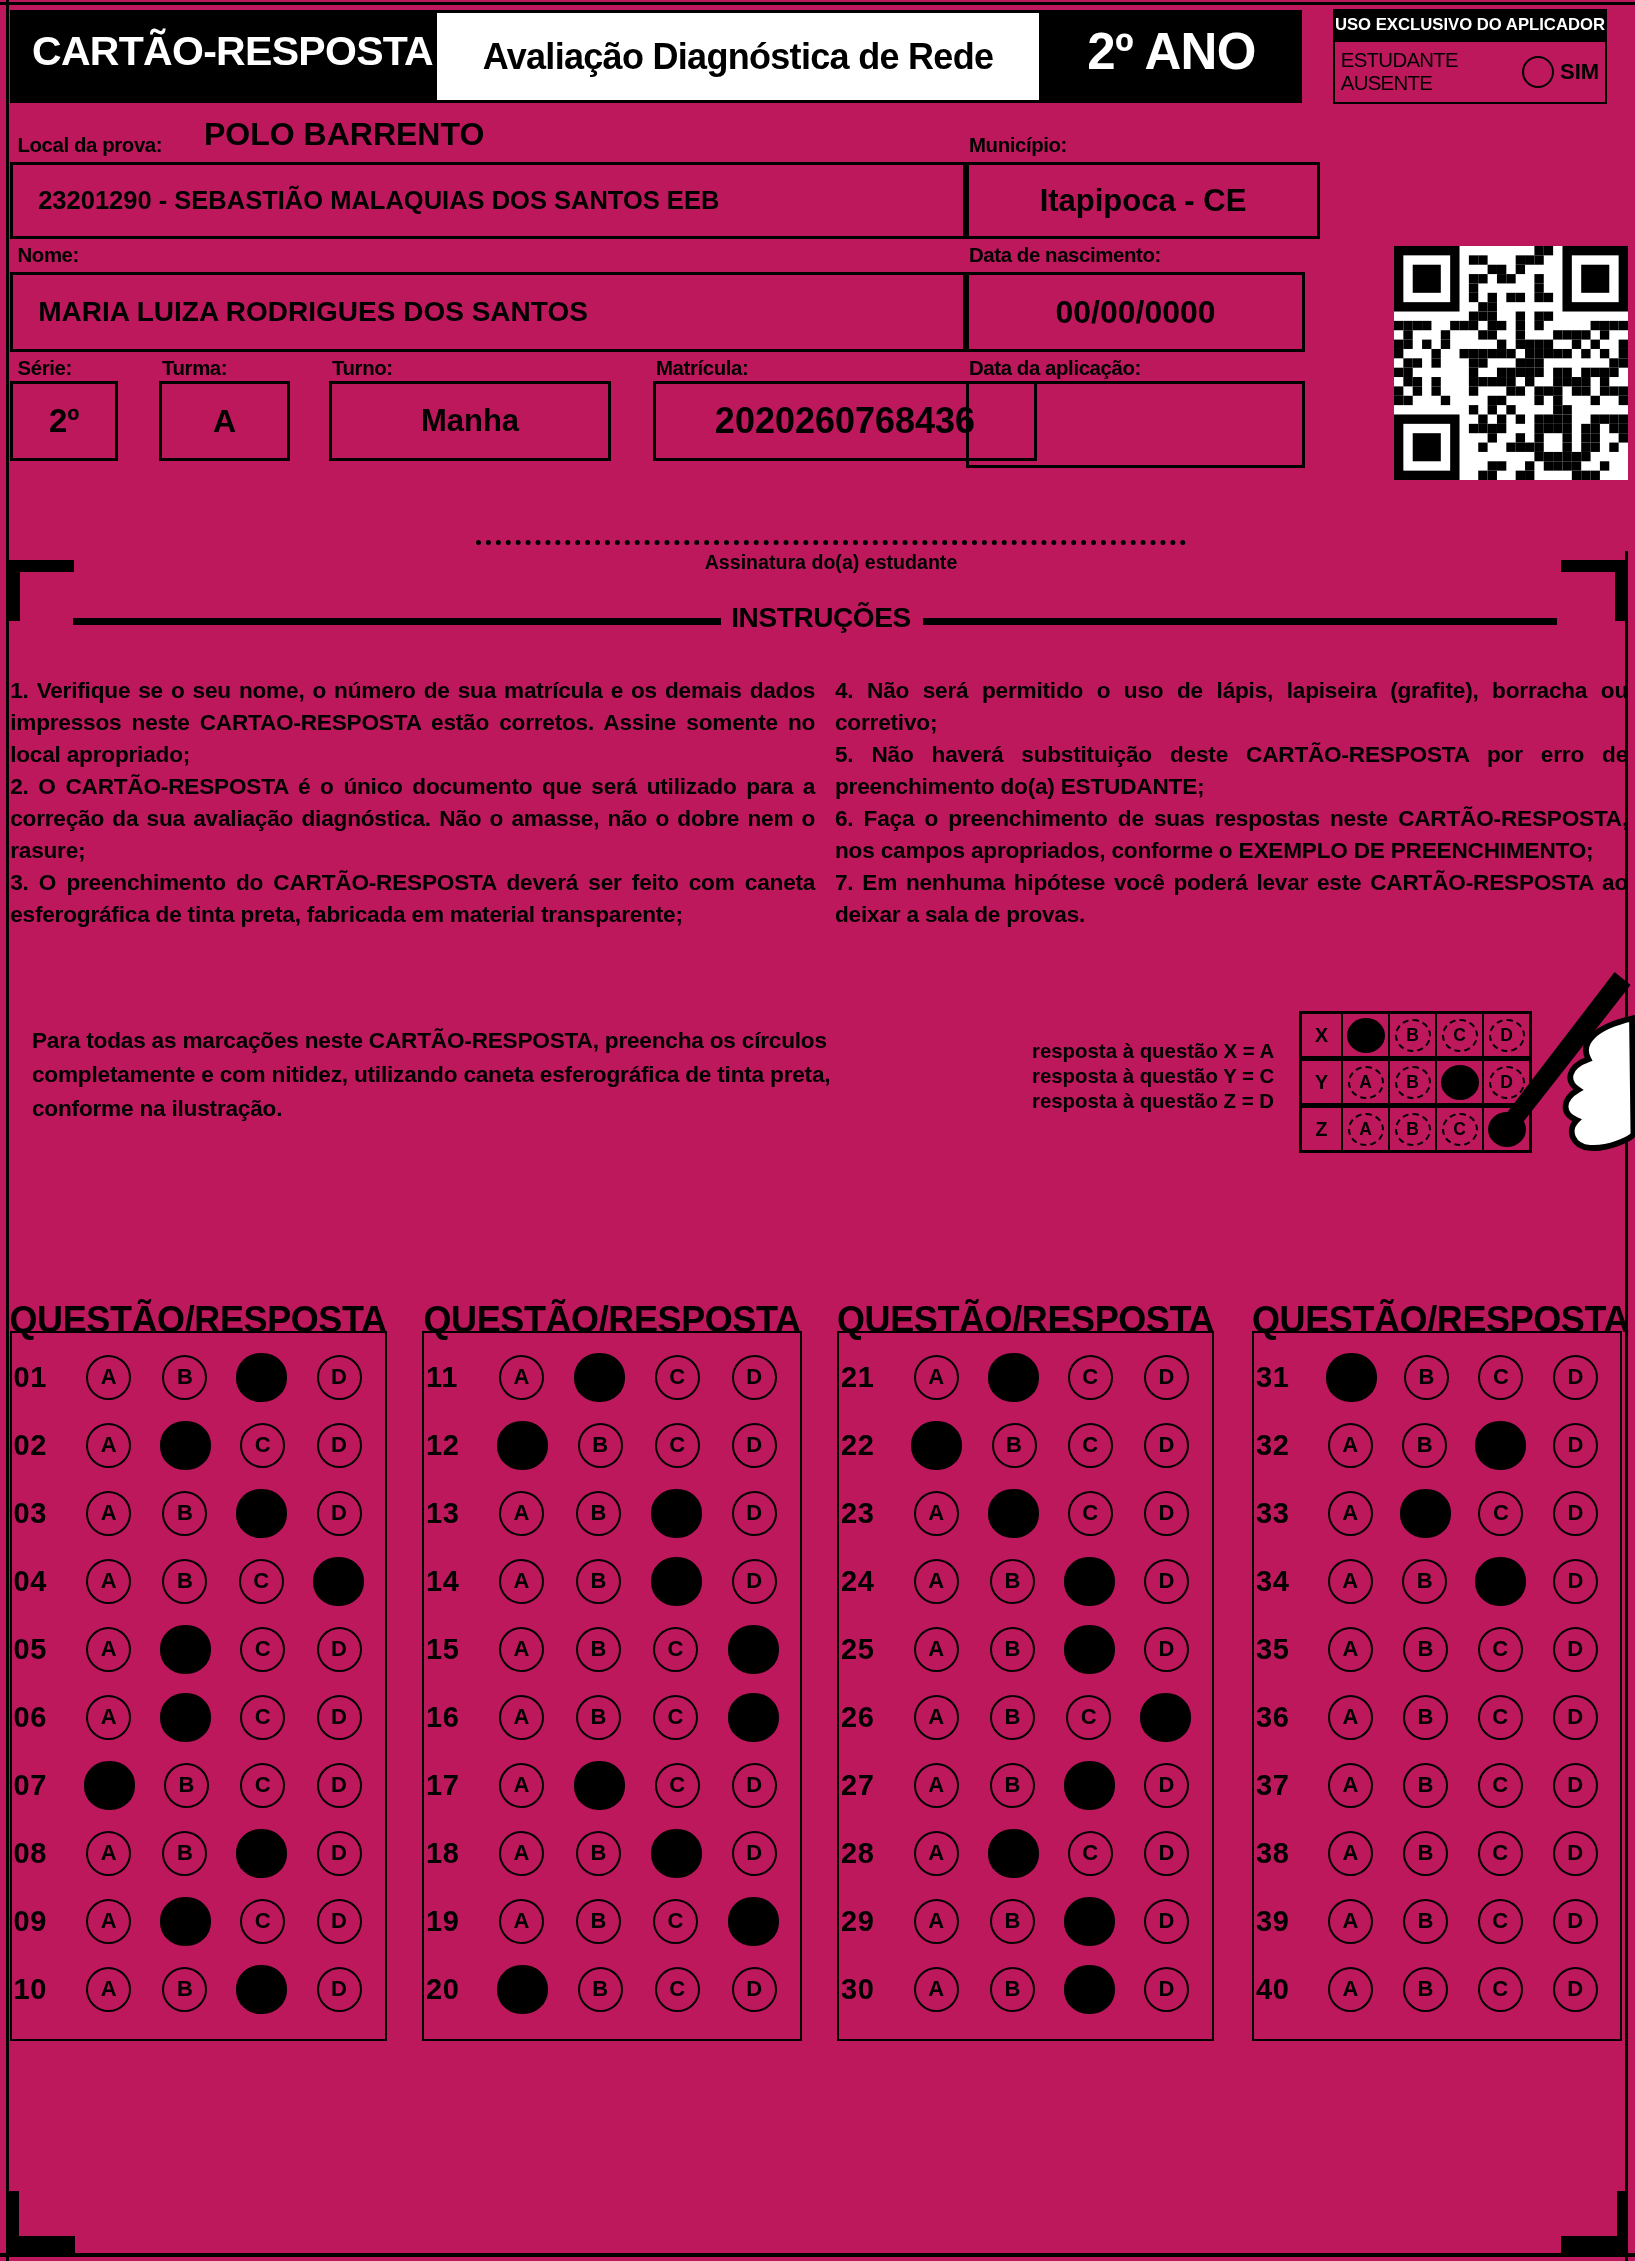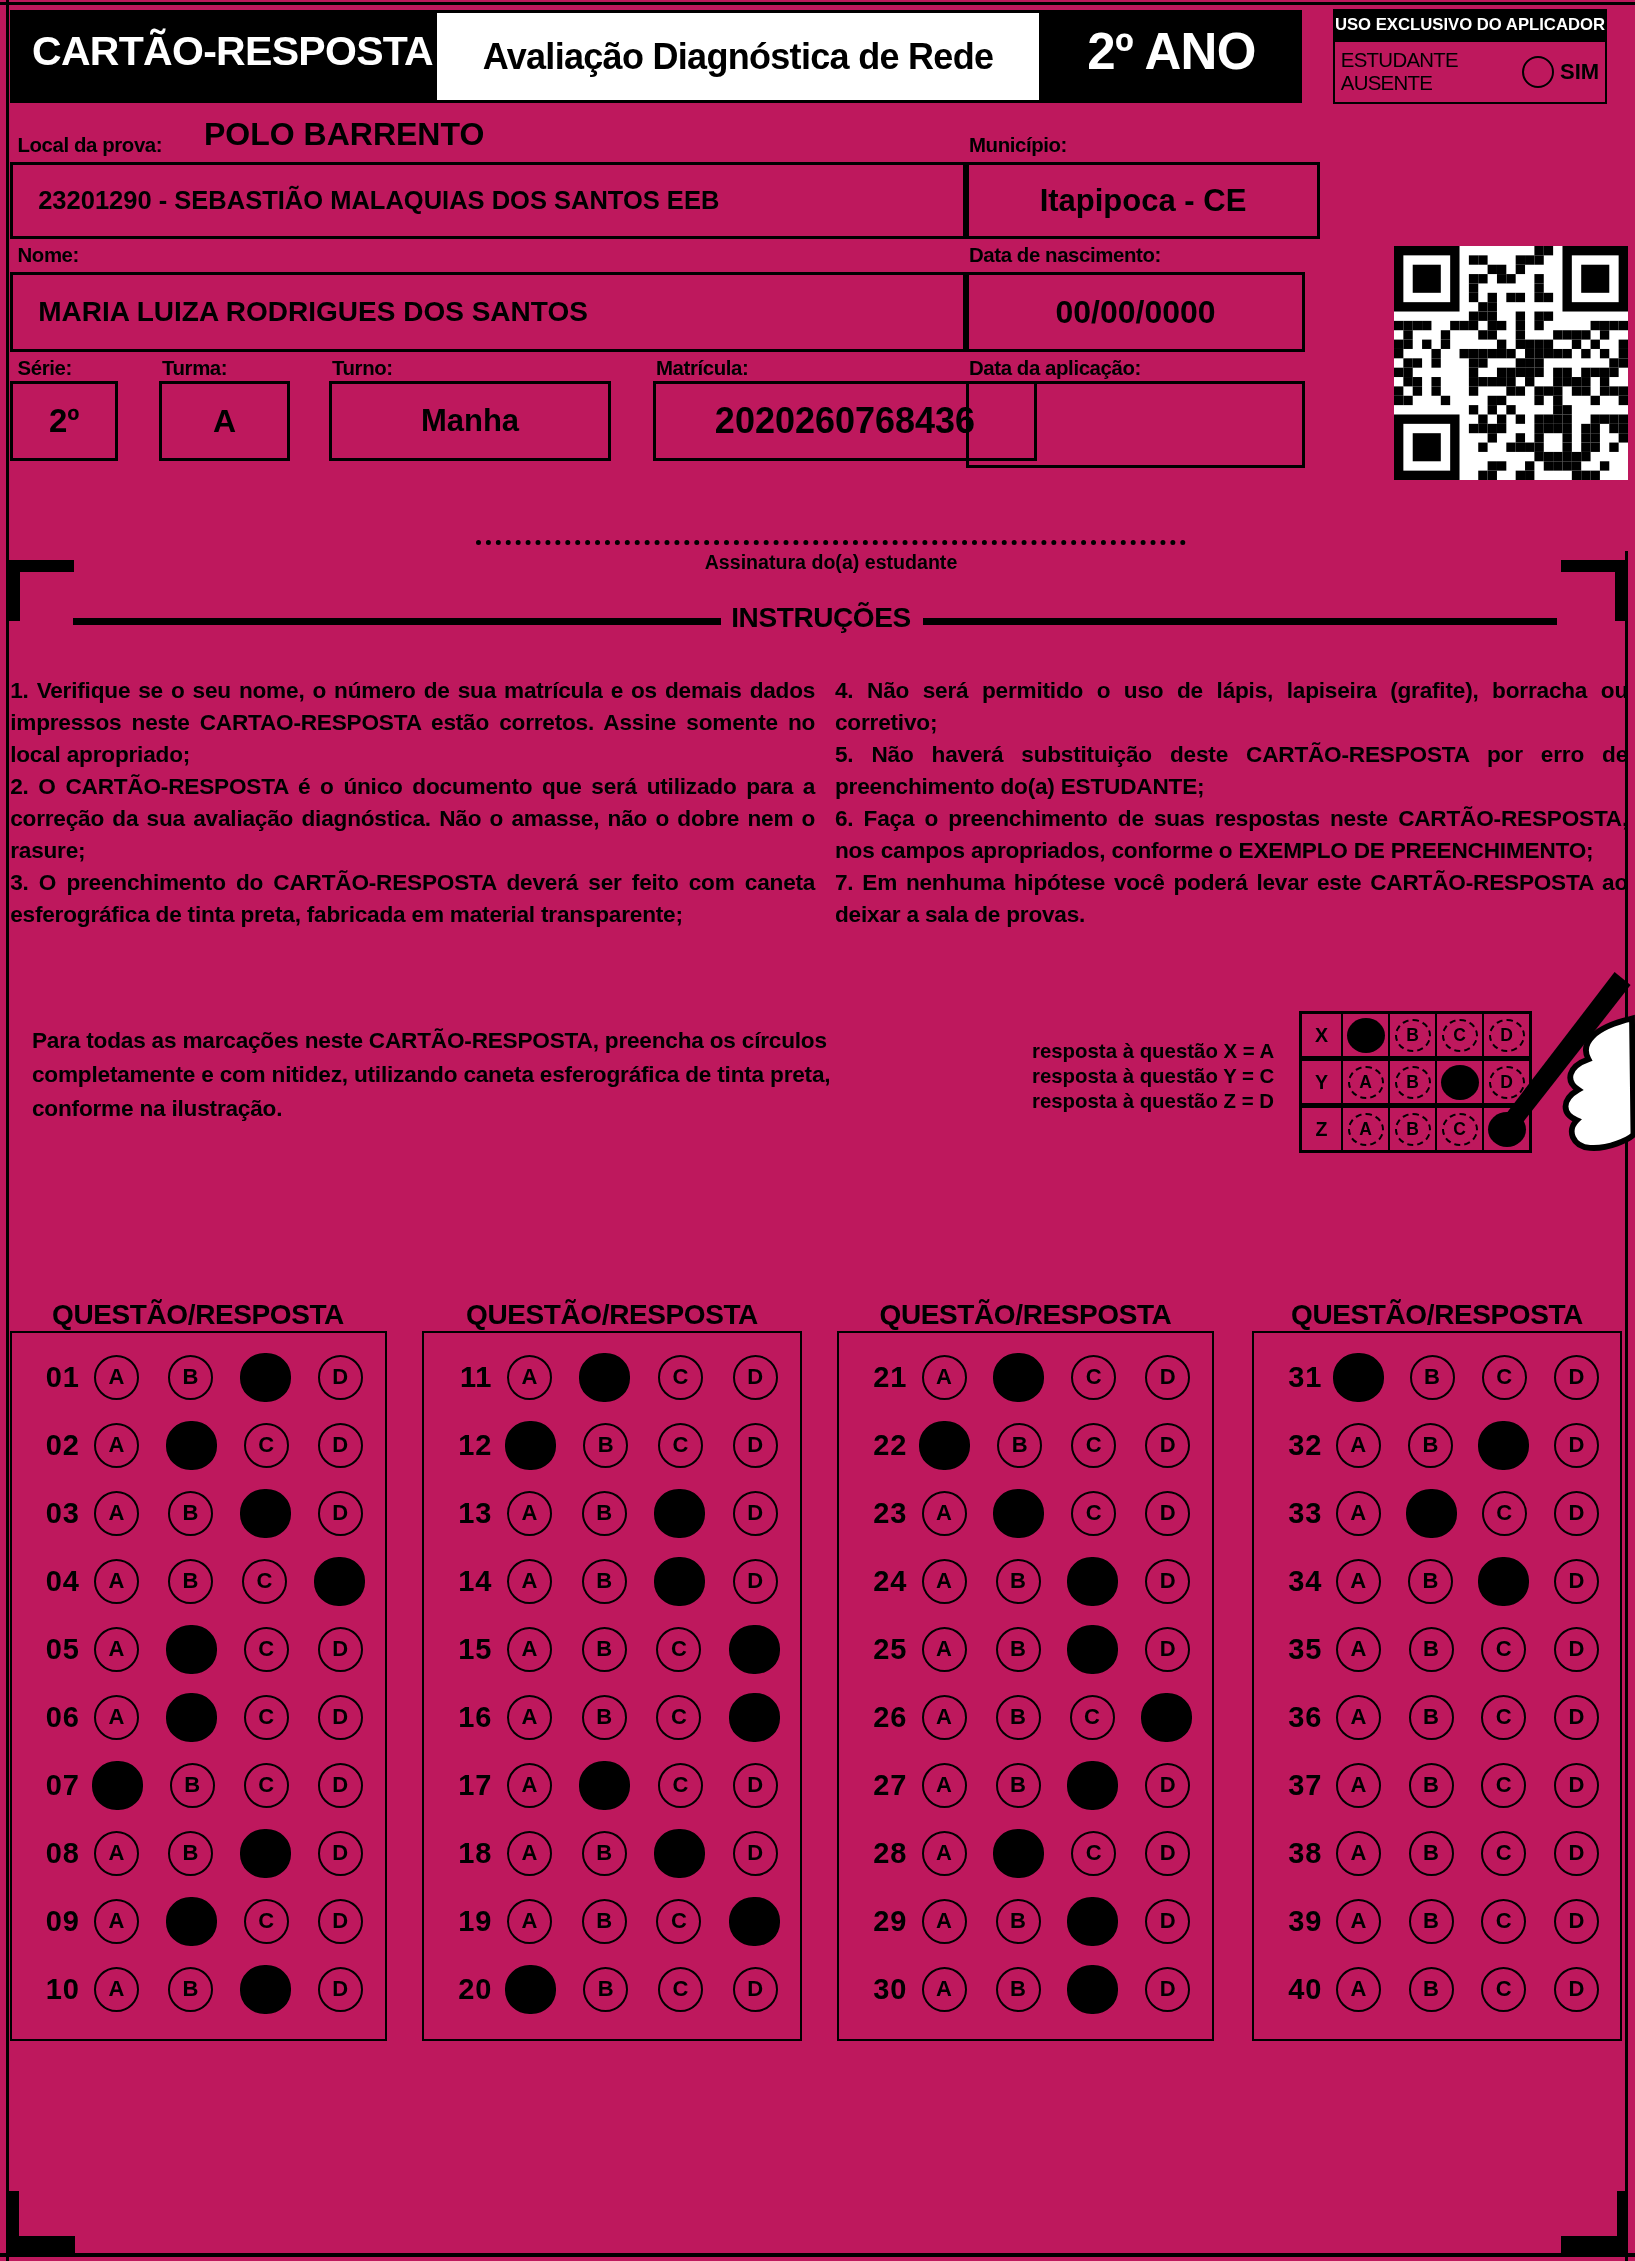--- a/index.html
+++ b/index.html
@@ -87,25 +87,25 @@
   .ex-label{width:39px;height:42px;border-right:2.2px solid #000;display:flex;align-items:center;justify-content:center;
             font-size:19.6px;font-weight:bold;}
   .ex-cell{width:45px;height:42px;border-right:2.2px solid #000;display:flex;align-items:center;justify-content:center;}
   .ex-cell:last-child{border-right:none;}
   .ex-bubble{width:32px;height:29px;border:2.2px dashed #000;border-radius:50%;display:flex;align-items:center;justify-content:center;
              font-size:17.5px;font-weight:bold;}
   .ex-bubble-filled{width:38px;height:35px;background:#000;border-radius:50%;}
   .hand-svg{left:1443px;top:972px;width:192px;height:218px;}
 
   
-  .col-header{top:1299px;text-align:center;font-size:28px;font-weight:bold;letter-spacing:-0.4px;}
+  .col-header{top:1299px;text-align:center;font-size:36px;font-weight:bold;letter-spacing:-0.4px;}
   .ch-1{left:9.5px;width:377px;} .ch-2{left:422px;width:380px;} .ch-3{left:837px;width:377px;} .ch-4{left:1252px;width:370px;}
   .answer-box{top:1331px;height:710px;border:2.9px solid #000;box-sizing:border-box;padding-top:10.2px;}
   .ab-1{left:9.5px;width:377px;} .ab-2{left:422px;width:380px;} .ab-3{left:837px;width:377px;} .ab-4{left:1252px;width:370px;}
-  .q-row{height:68px;display:flex;align-items:center;padding-left:11px;text-align:right;}
+  .q-row{height:68px;display:flex;align-items:center;padding-left:2px;}
   .q-num{width:57px;font-size:29px;font-weight:bold;letter-spacing:0.7px;}
   .bubbles{flex:1;display:flex;justify-content:space-around;margin-right:7.3px;}
   .bubble{width:45px;height:45px;border:2.9px solid #000;border-radius:50%;display:flex;align-items:center;justify-content:center;
           font-size:22px;font-weight:bold;box-sizing:border-box;}
   .bubble.filled{background:#000;border-color:#000;width:51px;height:49px;margin:-2.2px;border-radius:48%;}
 </style>
 </head>
 <body>
 
 <div class="page">

